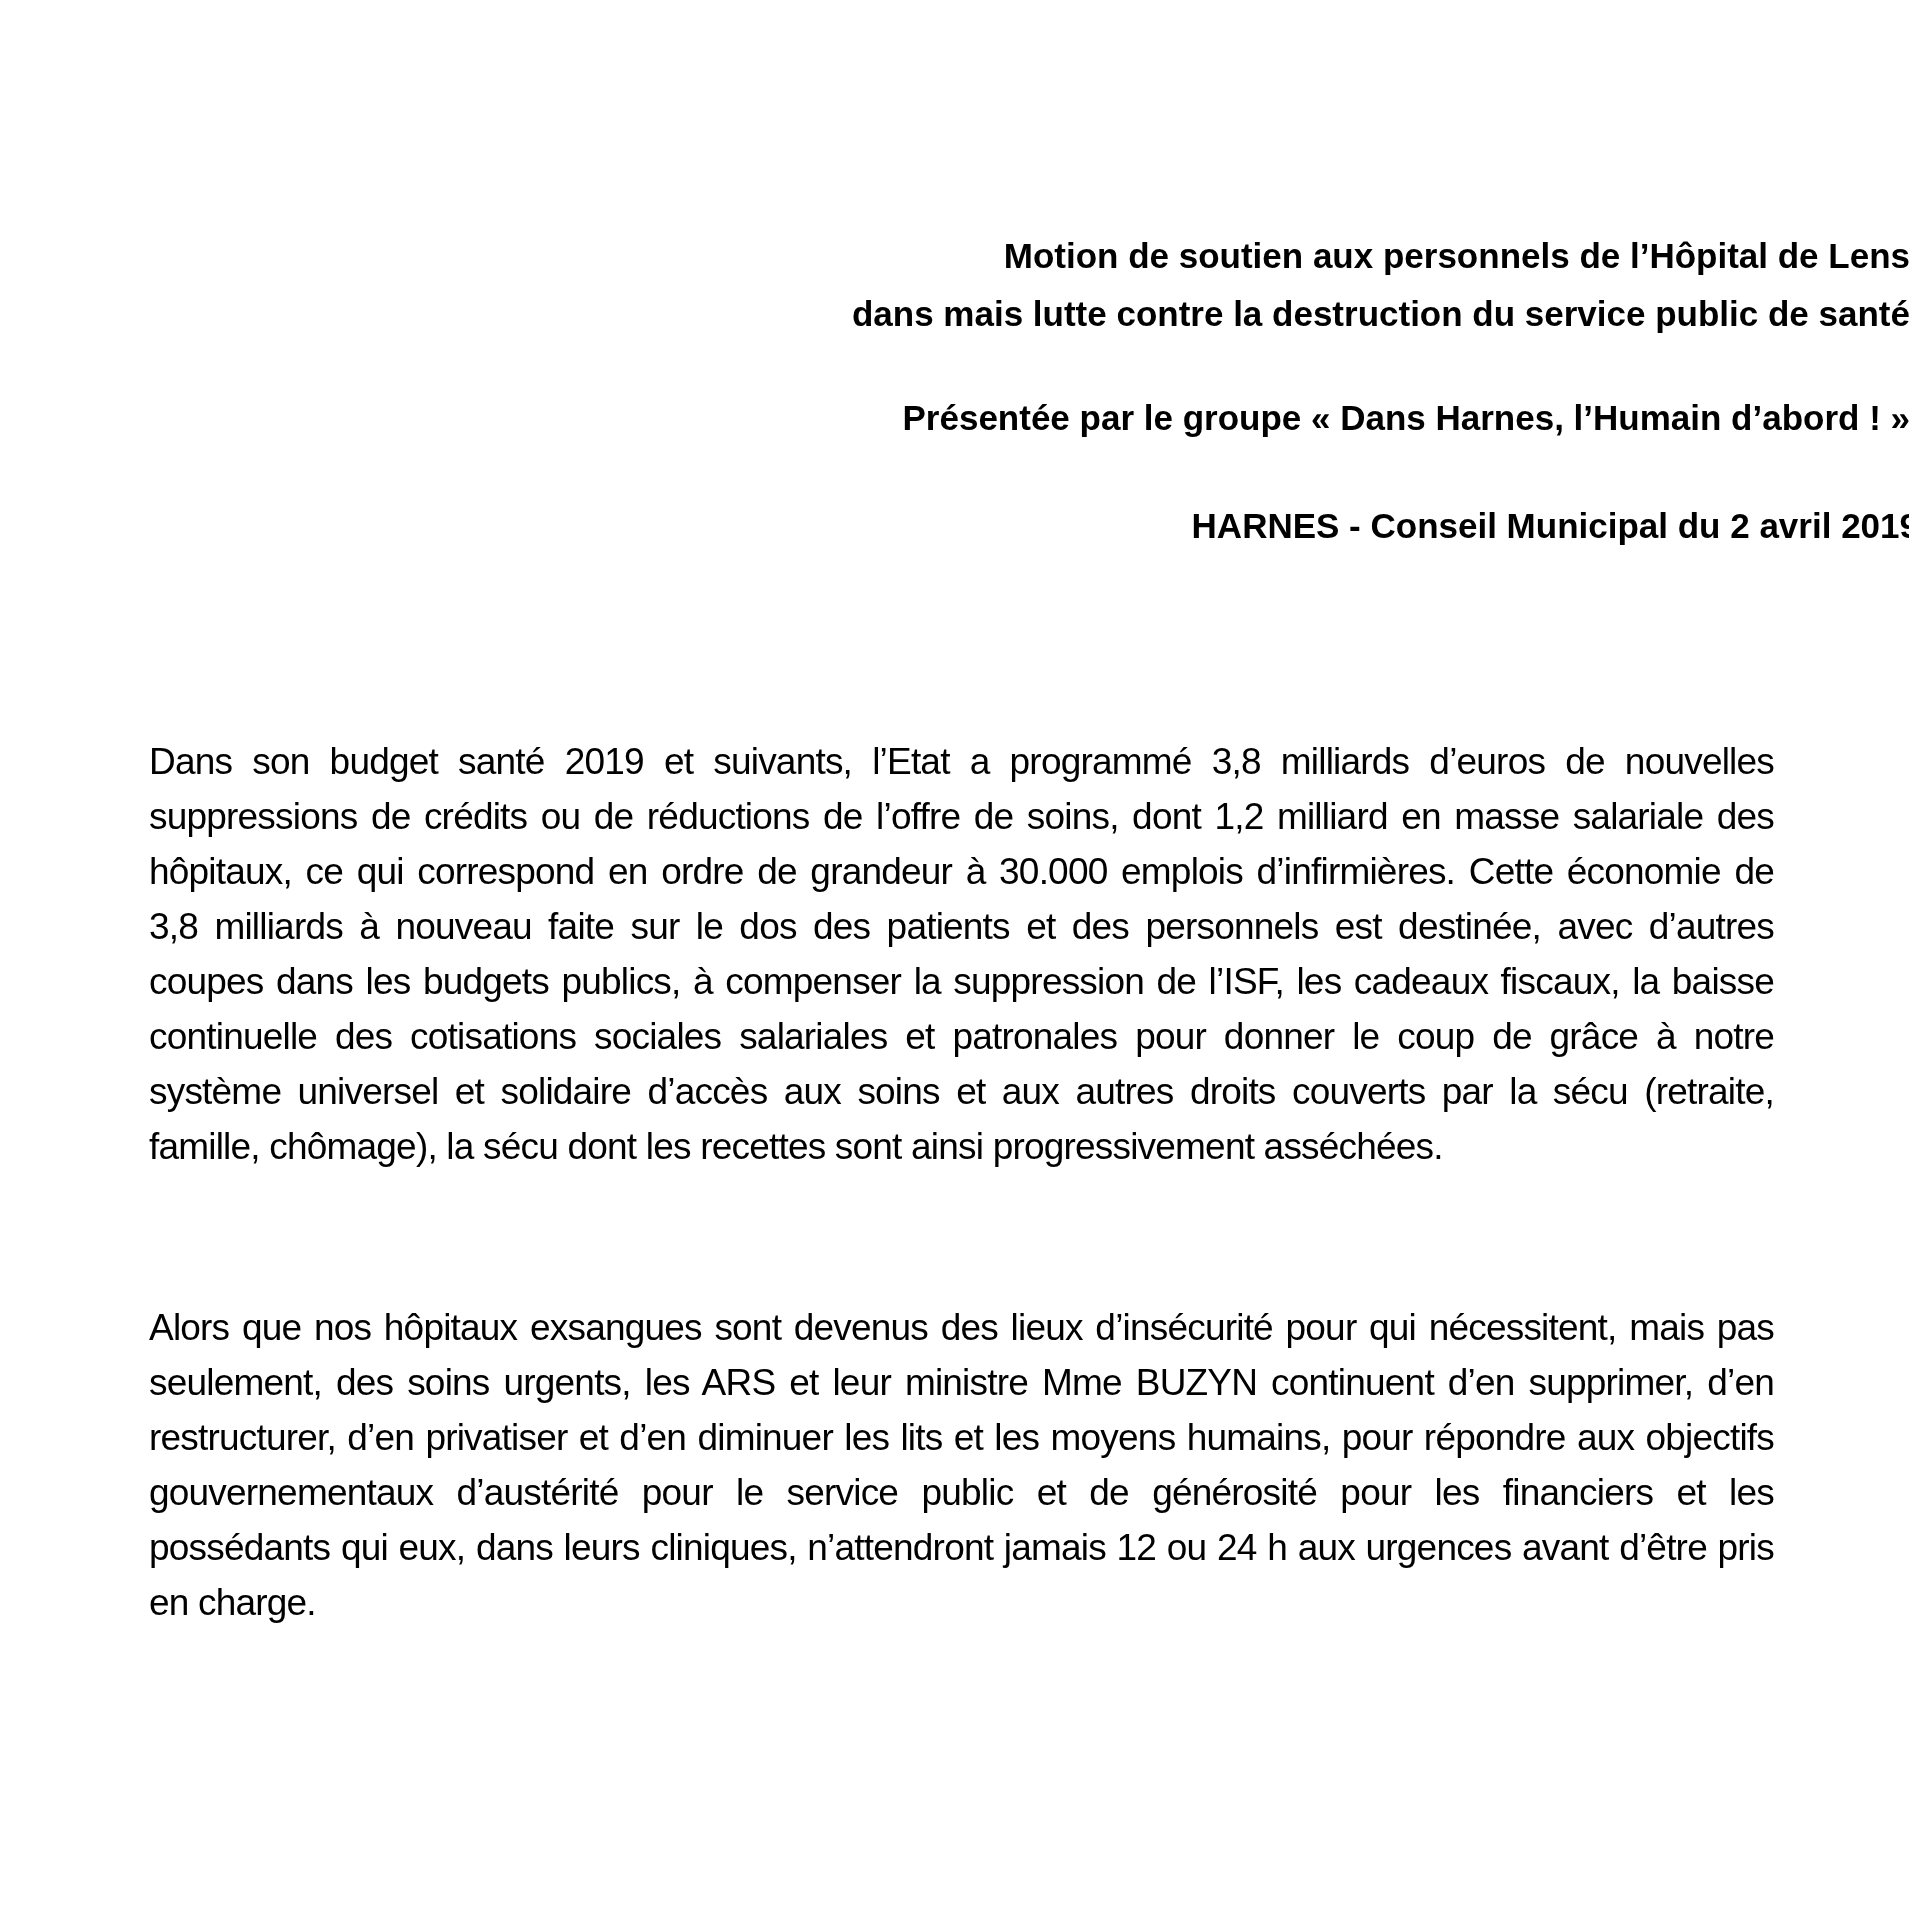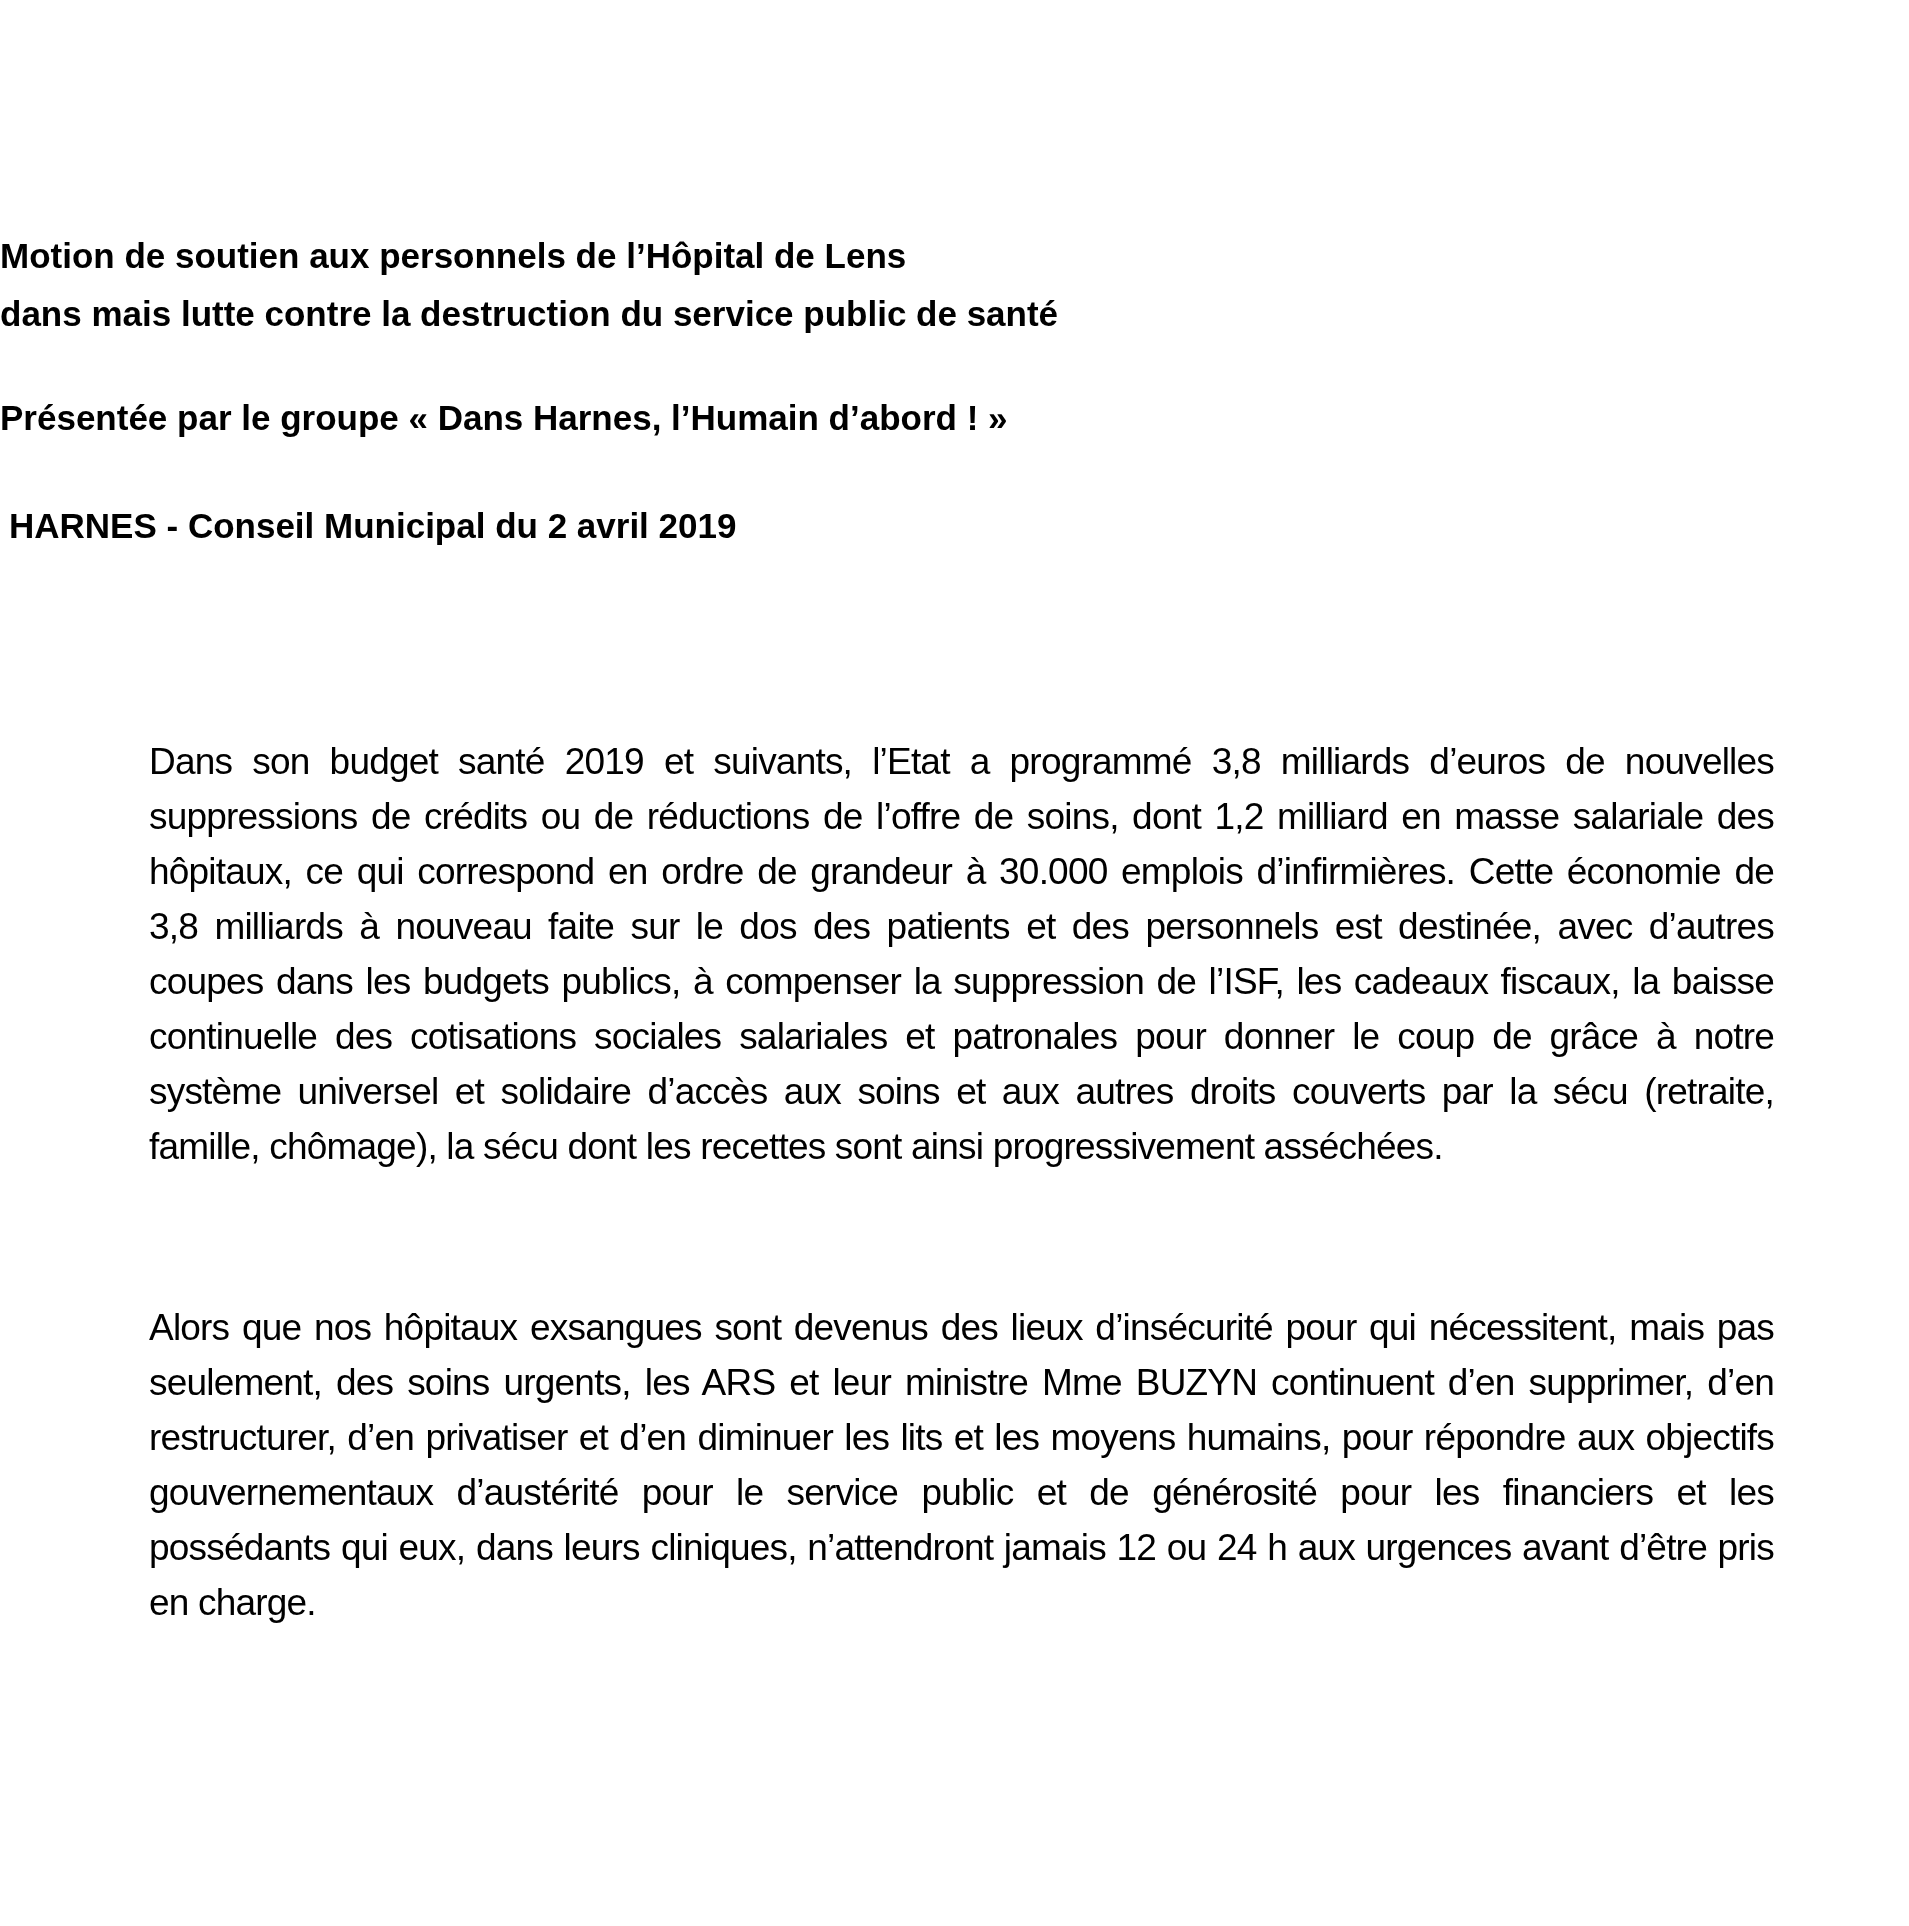--- a/index.html
+++ b/index.html
@@ -1,19 +1,19 @@
 <!DOCTYPE html>
 <html style="font-size:6.2px"><head>
 <meta charset="utf-8">
 <style>
   html, body { margin:0; padding:0; background:#ffffff; }
   body { width:1910px; height:2703px; position:relative; overflow:hidden;
          font-family:"Liberation Sans", "DejaVu Sans", sans-serif; color:#000; }
   .page { position:absolute; left:0; top:0; width:1910px; height:2703px; background:#fff; }
-  .heading { position:absolute; left:0; width:1910px; text-align:left;
+  .heading { position:absolute; left:0; width:1910px; text-align:right;
              font-weight:bold; font-size:35px; line-height:58px; }
   .h1 { top:227px; }
   .h2 { top:389px; }
   .h3 { top:497px;padding-left:9px; }
   .body-block { position:absolute; left:137px; width:1649px;
                 font-size:37px; line-height:55px; text-align:justify;
                 letter-spacing:-0.8px; }
   .p1 { top:722px; }
   .p2 { top:1288px; }
   .p3 { top:1768px; text-align:left; }

